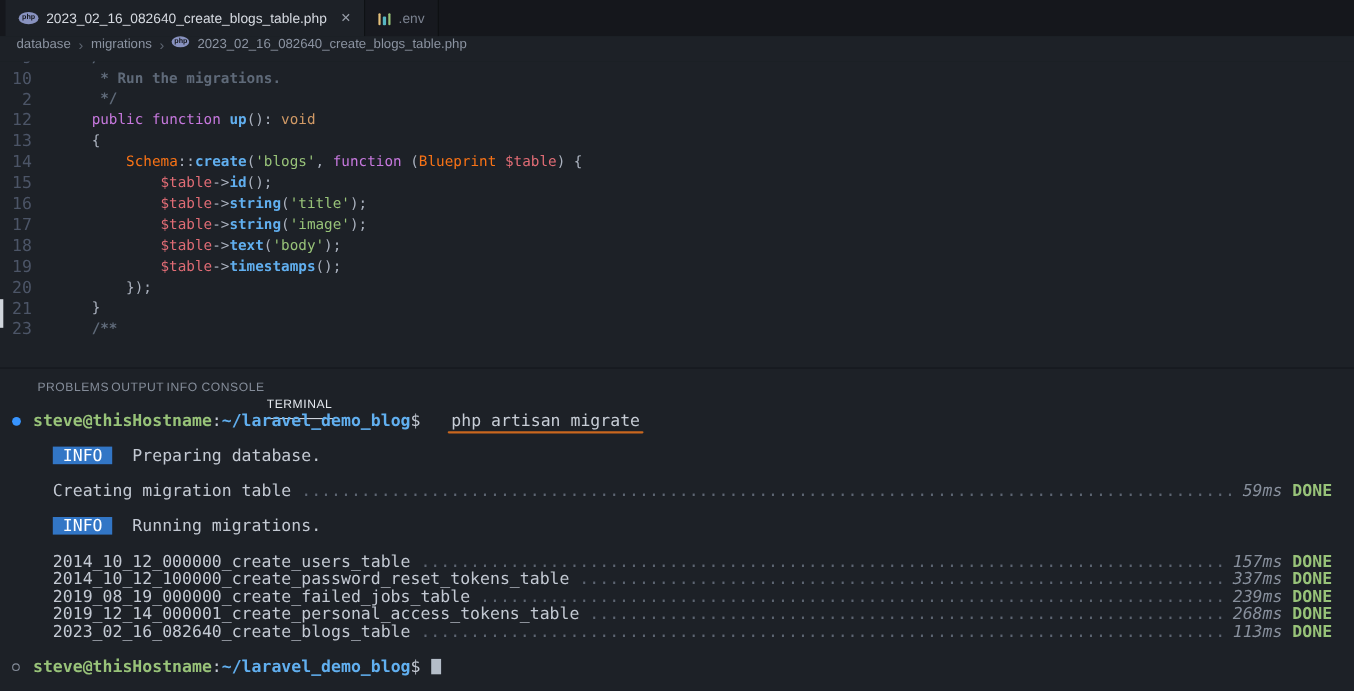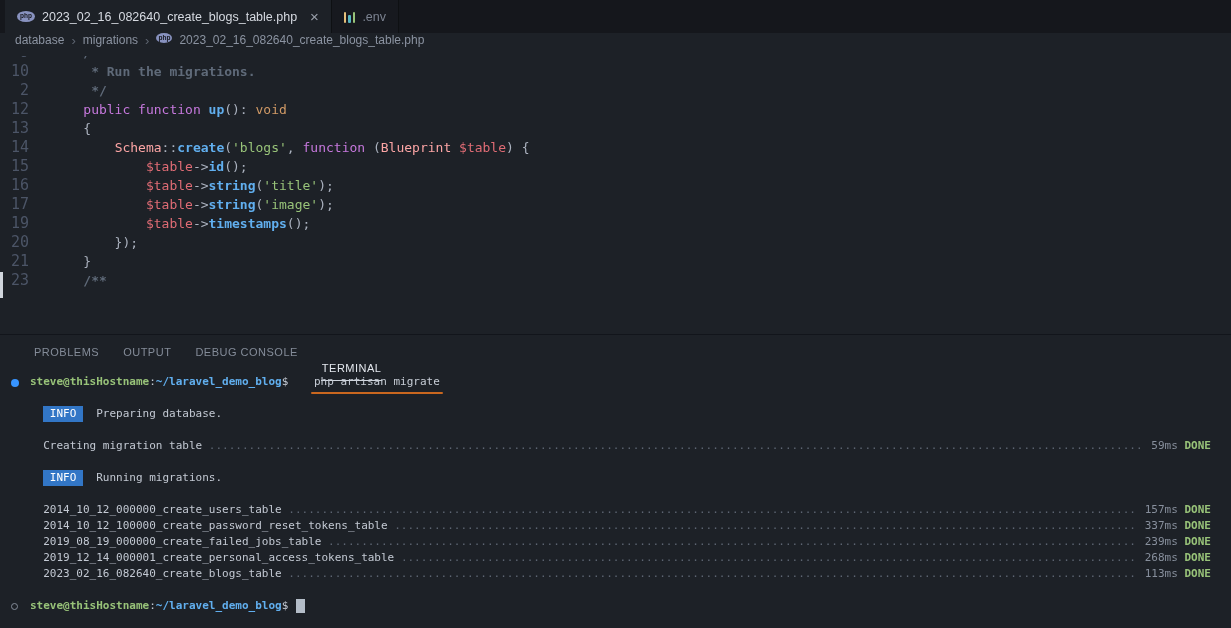--- a/index.html
+++ b/index.html
@@ -37,46 +37,46 @@
   .breadcrumb .php-badge{width:16px;height:10px;}
 
   
   .editor{height:278px;overflow:hidden;position:relative;flex:none;background:var(--bg);}
   .code-lines{margin-top:-13px;}
   .code-line{display:flex;height:19px;line-height:19px;font-size:13px;white-space:pre;}
   .ln{flex:none;width:52px;text-align:right;padding-right:23px;color:#4c5567;font-size:15px;}
   .tk-cm{color:#5f6a79;font-weight:bold;}
   .tk-kw{color:#c678dd;}
   .tk-fn{color:#61afef;font-weight:bold;}
-  .tk-cls{color:#fca5a5;}
+  .tk-cls{color:#f97316;}
   .tk-var{color:#e06c75;}
   .tk-str{color:#98c379;}
   .tk-ty{color:#d19a66;}
   .tk-pn{color:#abb2bf;}
   .left-indicator{position:absolute;left:0;top:216px;width:3px;height:26px;background:#d0d5dc;}
 
   
   .panel{flex:1;display:flex;flex-direction:column;border-top:1px solid #12151b;background:var(--bg);min-height:0;}
-  .panel-tabs{height:32px;display:flex;align-items:center;gap:22px;padding-left:33px;flex:none;
+  .panel-tabs{height:32px;display:flex;align-items:center;padding-left:33px;flex:none;
               font:11px "Liberation Sans",sans-serif;letter-spacing:.5px;color:#848c99;}
   .panel-tab{padding:8px 1px 6px;border-bottom:1px solid transparent;cursor:default;}
   .panel-tab.active{color:#e3e7ed;border-bottom-color:#cfd4dc;margin-top:33px;}
 
   
   .terminal{flex:1;min-height:0;overflow:hidden;}
-  .t-content{padding:7px 20px 0 30px;font-size:11px;}
+  .t-content{padding:7px 20px 0 30px;font-size:15px;}
   .t-line{display:flex;align-items:baseline;white-space:pre;height:16px;line-height:16px;position:relative;}
   .t-user{color:var(--prompt-green);font-weight:bold;}
   .t-path{color:var(--prompt-blue);font-weight:bold;}
   .t-pl{color:#c3c9d3;}
   .t-cmd{color:#c7cdd6;position:relative;margin-left:19px;}
   .t-cmd::after{content:'';position:absolute;left:-3px;right:-3px;bottom:-4px;height:2.5px;
                 background:var(--accent-orange);border-radius:2px;}
   .t-badge{background:var(--info-badge-bg);color:#fff;}
-  .t-time{color:#878f9c;}
+  .t-time{color:#878f9c;font-style:italic;}
   .t-done{color:var(--done-green);font-weight:bold;}
   .t-dots{flex:1 1 0;min-width:0;overflow:hidden;color:#5d6572;}
   .t-cursor{display:inline-block;width:9px;height:14px;background:#b4bdc8;align-self:center;margin-left:1px;}
   .t-marker{position:absolute;left:-19px;top:4.5px;width:8px;height:8px;border-radius:50%;}
   .t-marker.filled{background:#3794ff;}
   .t-marker.outline{border:1.5px solid #848c99;width:7px;height:7px;}
 </style>
 </head>
 <body>
 
@@ -115,33 +115,34 @@
     <div class="code-lines">
         <div class="code-line"><span class="ln">9</span><span class="code"><span class="tk-cm">    /**</span></span></div>
         <div class="code-line"><span class="ln">10</span><span class="code"><span class="tk-cm">     * Run the migrations.</span></span></div>
         <div class="code-line"><span class="ln">2</span><span class="code"><span class="tk-cm">     */</span></span></div>
         <div class="code-line"><span class="ln">12</span><span class="code"><span class="tk-pn">    </span><span class="tk-kw">public</span><span class="tk-pn"> </span><span class="tk-kw">function</span><span class="tk-pn"> </span><span class="tk-fn">up</span><span class="tk-pn">(): </span><span class="tk-ty">void</span></span></div>
         <div class="code-line"><span class="ln">13</span><span class="code"><span class="tk-pn">    {</span></span></div>
         <div class="code-line"><span class="ln">14</span><span class="code"><span class="tk-pn">        </span><span class="tk-cls">Schema</span><span class="tk-pn">::</span><span class="tk-fn">create</span><span class="tk-pn">(</span><span class="tk-str">'blogs'</span><span class="tk-pn">, </span><span class="tk-kw">function</span><span class="tk-pn"> (</span><span class="tk-cls">Blueprint</span><span class="tk-pn"> </span><span class="tk-var">$table</span><span class="tk-pn">) {</span></span></div>
         <div class="code-line"><span class="ln">15</span><span class="code"><span class="tk-pn">            </span><span class="tk-var">$table</span><span class="tk-pn">-&gt;</span><span class="tk-fn">id</span><span class="tk-pn">();</span></span></div>
         <div class="code-line"><span class="ln">16</span><span class="code"><span class="tk-pn">            </span><span class="tk-var">$table</span><span class="tk-pn">-&gt;</span><span class="tk-fn">string</span><span class="tk-pn">(</span><span class="tk-str">'title'</span><span class="tk-pn">);</span></span></div>
         <div class="code-line"><span class="ln">17</span><span class="code"><span class="tk-pn">            </span><span class="tk-var">$table</span><span class="tk-pn">-&gt;</span><span class="tk-fn">string</span><span class="tk-pn">(</span><span class="tk-str">'image'</span><span class="tk-pn">);</span></span></div>
+        <div class="code-line"><span class="ln">18</span><span class="code"><span class="tk-pn">            </span><span class="tk-var">$table</span><span class="tk-pn">-&gt;</span><span class="tk-fn">text</span><span class="tk-pn">(</span><span class="tk-str">'body'</span><span class="tk-pn">);</span></span></div>
         <div class="code-line"><span class="ln">19</span><span class="code"><span class="tk-pn">            </span><span class="tk-var">$table</span><span class="tk-pn">-&gt;</span><span class="tk-fn">timestamps</span><span class="tk-pn">();</span></span></div>
         <div class="code-line"><span class="ln">20</span><span class="code"><span class="tk-pn">        });</span></span></div>
         <div class="code-line"><span class="ln">21</span><span class="code"><span class="tk-pn">    }</span></span></div>
         <div class="code-line"><span class="ln">23</span><span class="code"><span class="tk-cm">    /**</span></span></div>
       </div>
     <div class="left-indicator"></div>
   </div>
 
   <div class="panel">
     <div class="panel-tabs">
         <div class="panel-tab">PROBLEMS</div>
         <div class="panel-tab">OUTPUT</div>
-        <div class="panel-tab">DEBUG CONSOLE</div>
+        <div class="panel-tab">INFO CONSOLE</div>
         <div class="panel-tab active">TERMINAL</div>
       </div>
     <div class="terminal">
       <div class="t-content">
           <div class="t-line"><span class="t-marker filled"></span><span class="t-user">steve@thisHostname</span><span class="t-pl">:</span><span class="t-path">~/laravel_demo_blog</span><span class="t-pl">$ </span><span class="t-cmd">php artisan migrate</span></div>
           <div class="t-line"></div>
           <div class="t-line"><span class="t-pl">  </span><span class="t-badge"> INFO </span><span class="t-pl">  Preparing database.</span></div>
           <div class="t-line"></div>
           <div class="t-line"><span class="t-pl">  Creating migration table </span><span class="t-dots">................................................................................................................................................................................................................................................................................................................................................................................................................</span><span class="t-time"> 59ms</span><span class="t-pl"> </span><span class="t-done">DONE</span></div>
           <div class="t-line"></div>

